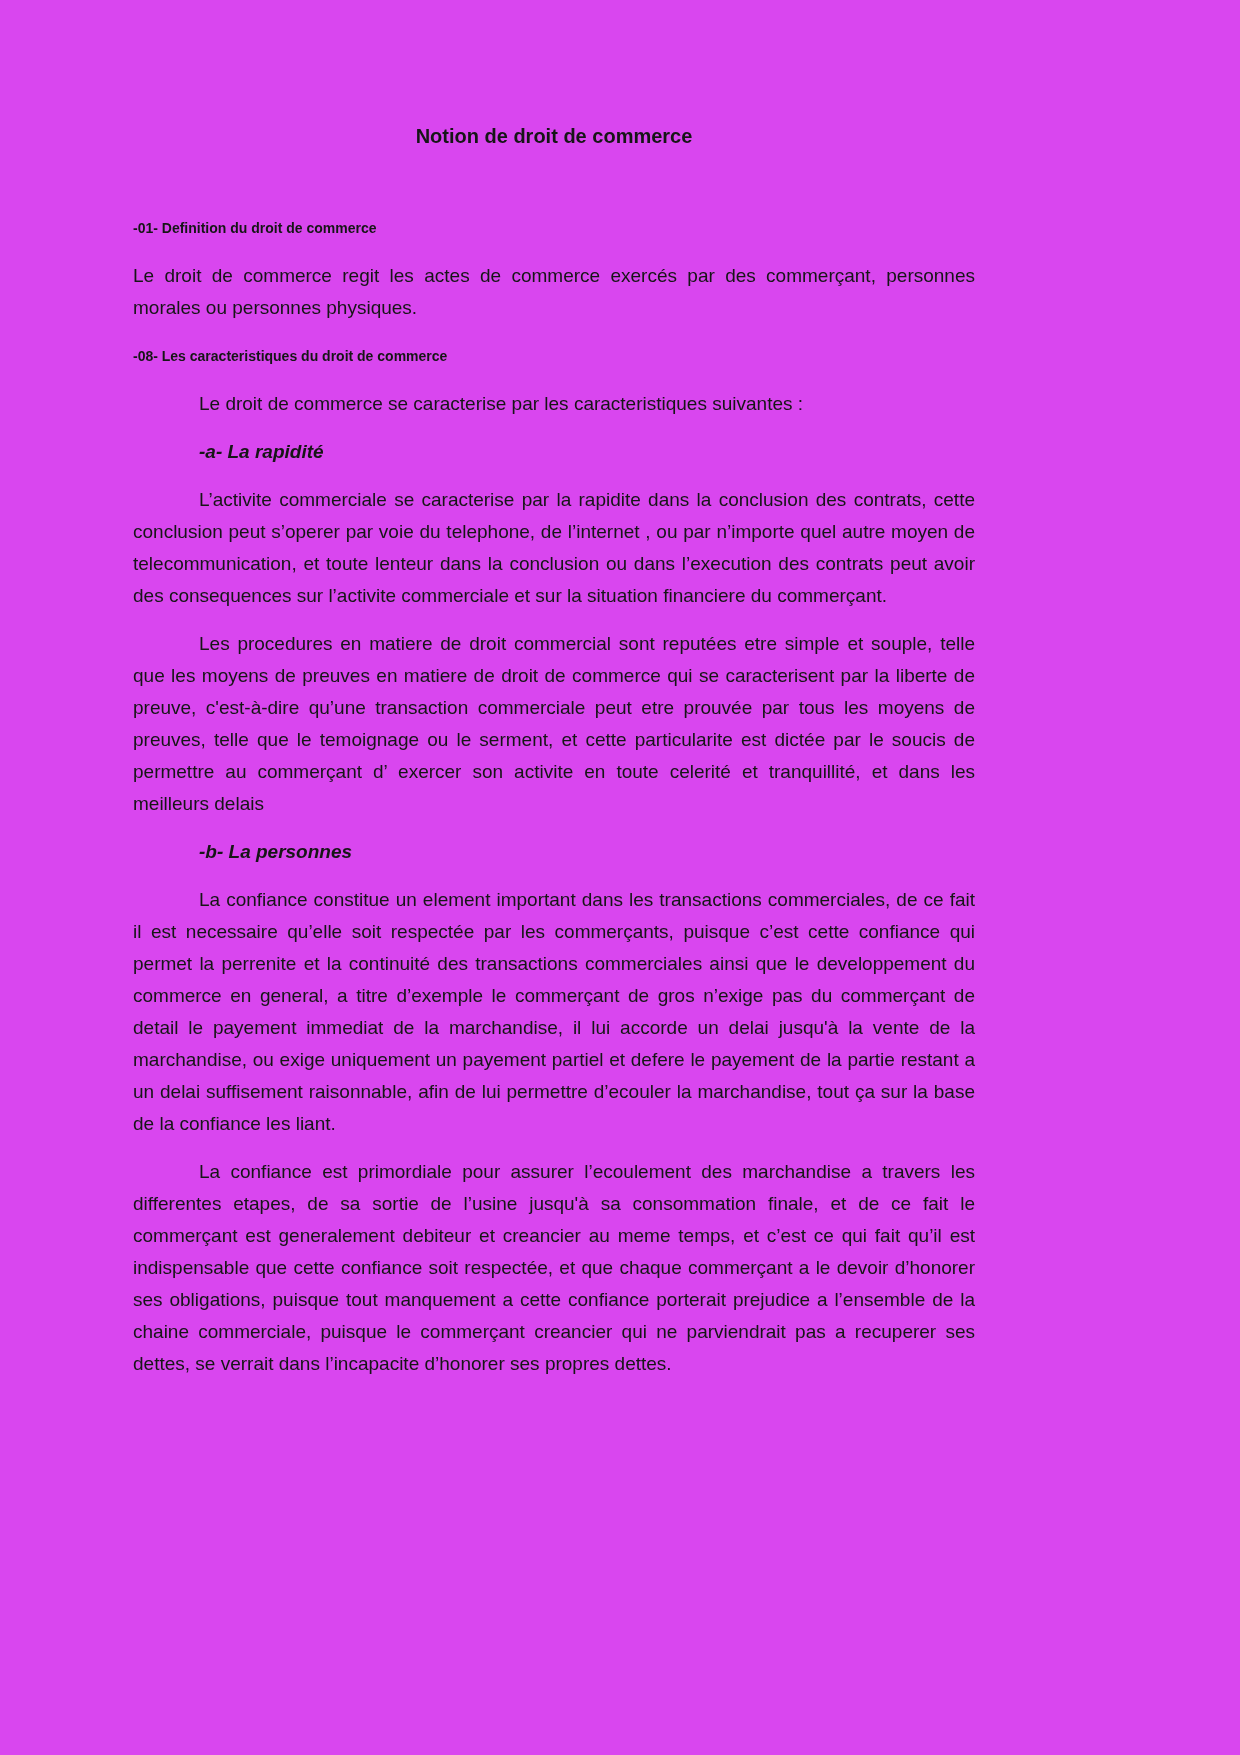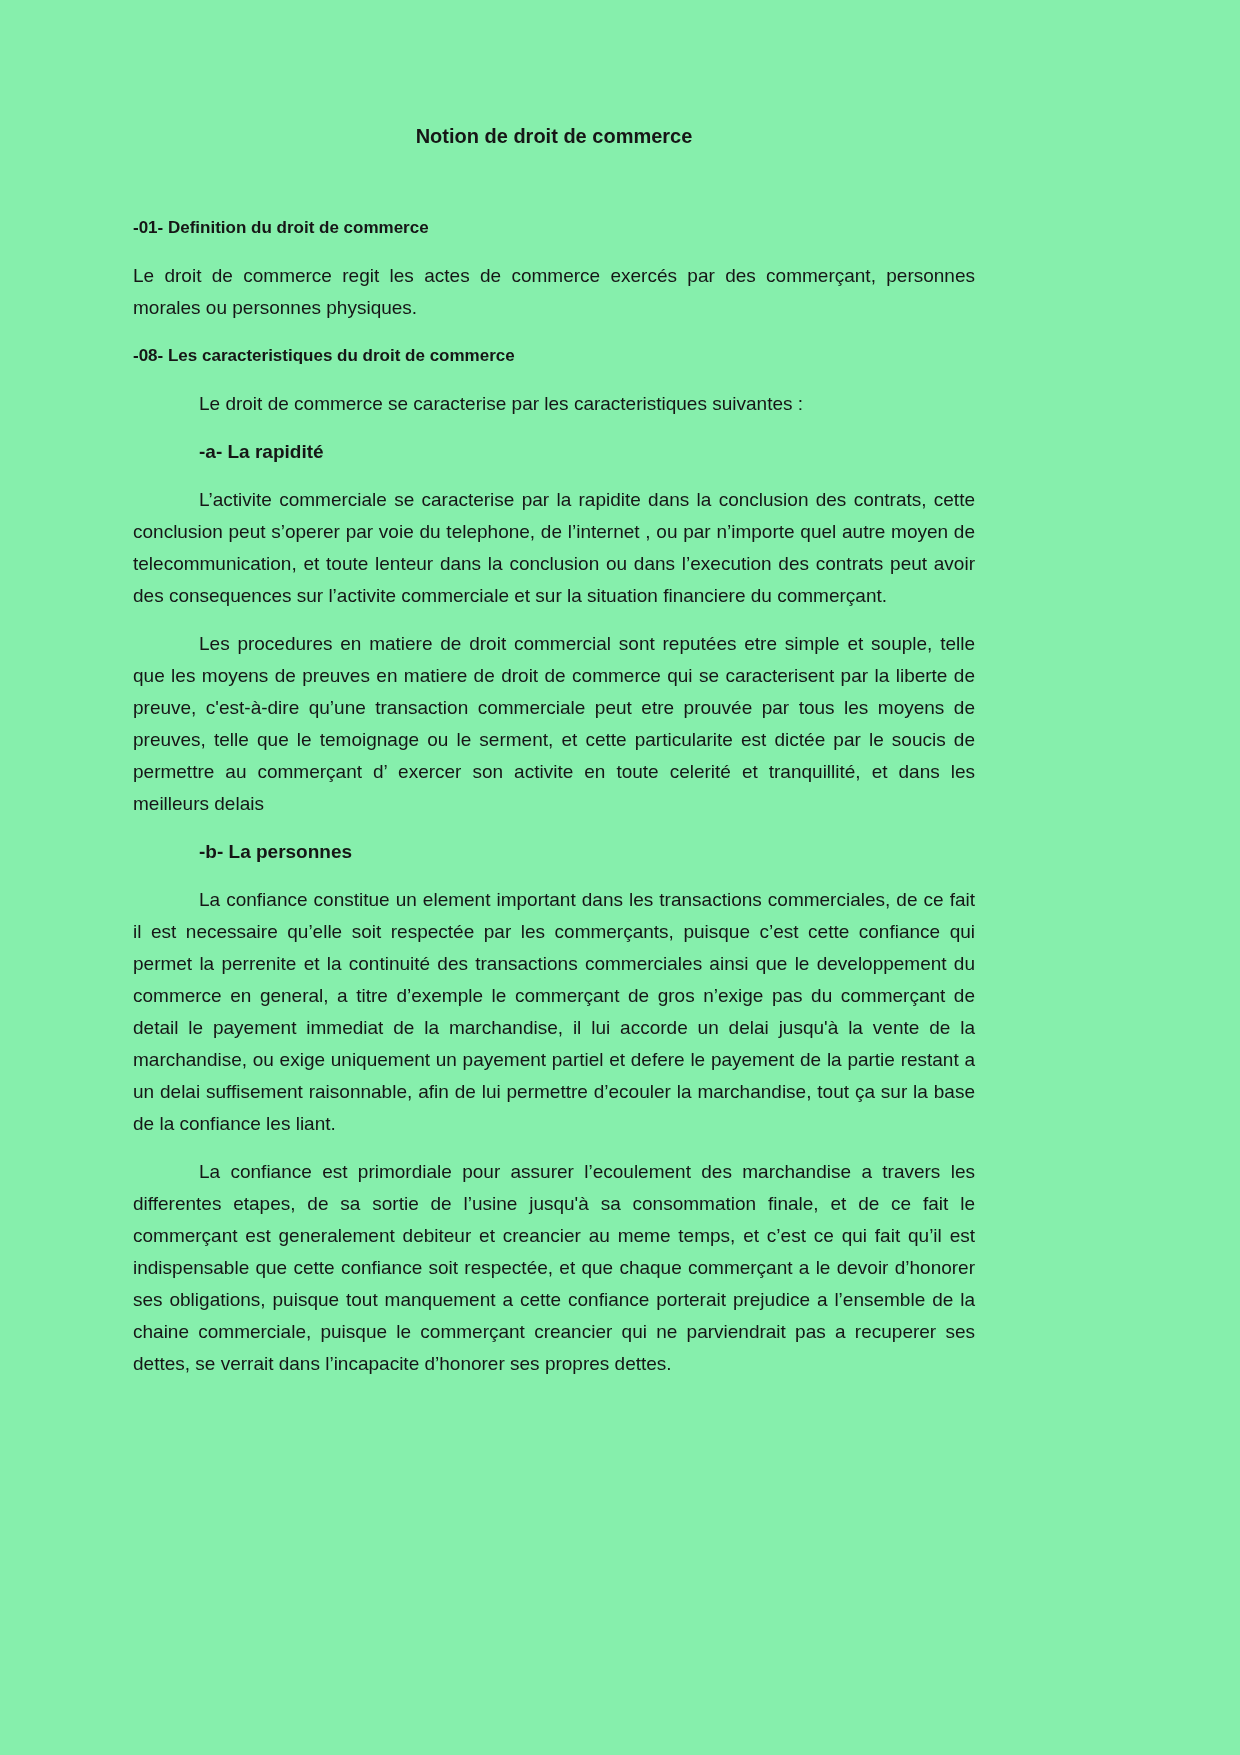--- a/index.html
+++ b/index.html
@@ -6,43 +6,44 @@
   html, body {
     margin: 0;
     padding: 0;
     background: #ffffff;
   }
   .page {
     position: relative;
     width: 1240px;
     height: 1755px;
     box-sizing: border-box;
-    background: #86efac;
+    background: #d946ef;
     padding: 120px 265px 80px 133px;
     overflow: hidden;
     font-family: "Liberation Sans", sans-serif;
     font-size: 19px;
     line-height: 32px;
     color: #161616;
   }
   .doc-title {
     font-size: 20px;
     font-weight: bold;
     text-align: center;
     margin: 0 0 60px 0;
   }
   .section-heading {
-    font-size: 17px;
+    font-size: 14px;
     font-weight: bold;
     margin: 0 0 16px 0;
   }
   .sub-heading {
     font-size: 19px;
     font-weight: bold;
     margin: 0 0 16px 66px;
+    font-style: italic;
   }
   .para {
     margin: 0 0 16px 0;
     text-align: justify;
   }
   .para.indent {
     text-indent: 66px;
   }
 </style>
 </head>

